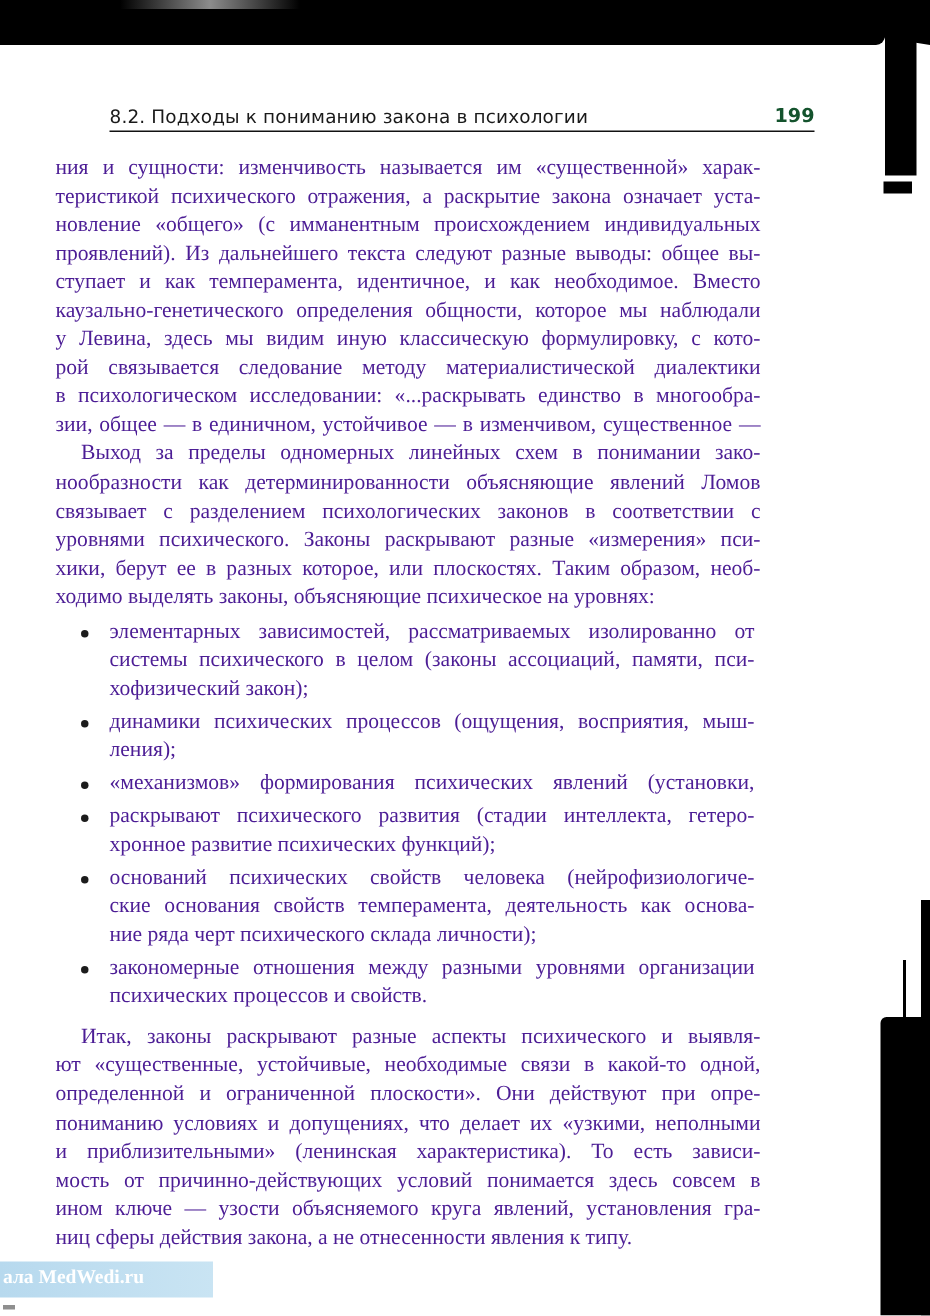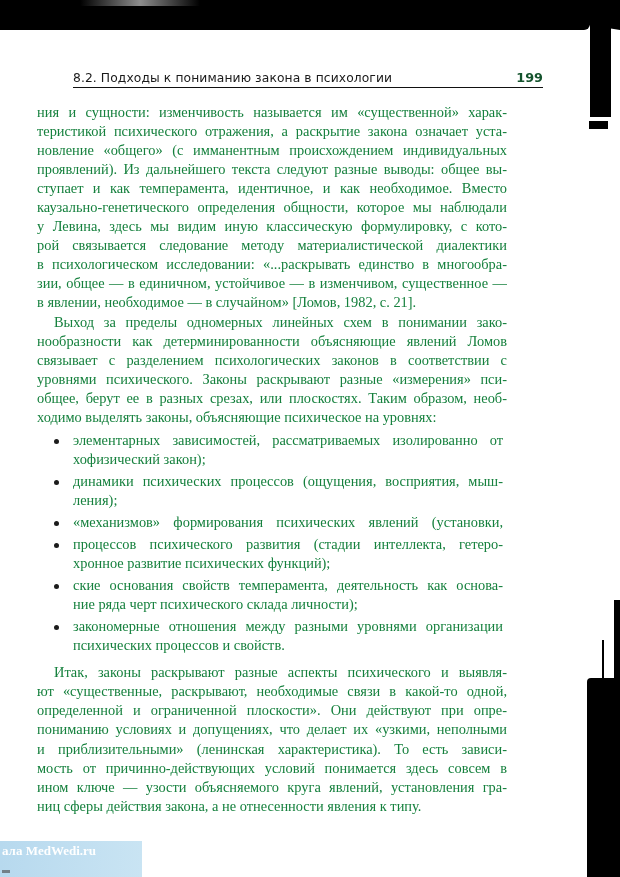--- a/index.html
+++ b/index.html
@@ -103,21 +103,21 @@
     }
 
     
     .body-text {
       position: absolute;
       left: 37px; top: 103px;
       width: 470px;
       font-family: "Liberation Serif", "DejaVu Serif", serif;
       font-size: 14.4px;
       line-height: 19.05px;
-      color: #15803d;
+      color: #4c1d95;
     }
     .para {
       margin: 0;
       text-align: justify;
       text-align-last: auto;
     }
     .line {
       display: block;
       text-align: justify;
       text-align-last: justify;
@@ -146,21 +146,21 @@
       background: #1c1c1c;
     }
     .gap {
       height: 4px;
     }
 
     
     .watermark {
       position: absolute;
       left: 0; top: 841px;
-      width: 142px; height: 36px;
+      width: 142px; height: 24px;
       background: linear-gradient(90deg, #b7d9ee, #c9e4f3);
       color: #ffffff;
       font-family: "Liberation Serif", "DejaVu Serif", serif;
       font-weight: bold;
       font-size: 13px;
       line-height: 19px;
       padding-left: 2px;
       box-sizing: border-box;
       white-space: nowrap;
       overflow: hidden;
@@ -196,69 +196,70 @@
     <span class="line">ния и сущности: изменчивость называется им «существенной» харак-</span>
     <span class="line">теристикой психического отражения, а раскрытие закона означает уста-</span>
     <span class="line">новление «общего» (с имманентным происхождением индивидуальных</span>
     <span class="line">проявлений). Из дальнейшего текста следуют разные выводы: общее вы-</span>
     <span class="line">ступает и как темперамента, идентичное, и как необходимое. Вместо</span>
     <span class="line">каузально-генетического определения общности, которое мы наблюдали</span>
     <span class="line">у Левина, здесь мы видим иную классическую формулировку, с кото-</span>
     <span class="line">рой связывается следование методу материалистической диалектики</span>
     <span class="line">в психологическом исследовании: «...раскрывать единство в многообра-</span>
     <span class="line">зии, общее — в единичном, устойчивое — в изменчивом, существенное —</span>
-    <span class="line last">в явлении, необходимое — в случайном» [Ломов, 1982, с. 21].</span>
   </p>
 
   <p class="para">
     <span class="line" style="padding-left:17px">Выход за пределы одномерных линейных схем в понимании зако-</span>
     <span class="line">нообразности как детерминированности объясняющие явлений Ломов</span>
     <span class="line">связывает с разделением психологических законов в соответствии с</span>
     <span class="line">уровнями психического. Законы раскрывают разные «измерения» пси-</span>
-    <span class="line">общее, берут ее в разных срезах, или плоскостях. Таким образом, необ-</span>
+    <span class="line">хики, берут ее в разных которое, или плоскостях. Таким образом, необ-</span>
     <span class="line last">ходимо выделять законы, объясняющие психическое на уровнях:</span>
   </p>
 
   <ul class="bullet-list">
     <li class="bullet-item">
       <span class="bullet-dot"></span>
       <span class="line">элементарных зависимостей, рассматриваемых изолированно от</span>
+      <span class="line">системы психического в целом (законы ассоциаций, памяти, пси-</span>
       <span class="line last">хофизический закон);</span>
     </li>
     <li class="bullet-item">
       <span class="bullet-dot"></span>
       <span class="line">динамики психических процессов (ощущения, восприятия, мыш-</span>
       <span class="line last">ления);</span>
     </li>
     <li class="bullet-item">
       <span class="bullet-dot"></span>
       <span class="line">«механизмов» формирования психических явлений (установки,</span>
     </li>
     <li class="bullet-item">
       <span class="bullet-dot"></span>
-      <span class="line">процессов психического развития (стадии интеллекта, гетеро-</span>
+      <span class="line">раскрывают психического развития (стадии интеллекта, гетеро-</span>
       <span class="line last">хронное развитие психических функций);</span>
     </li>
     <li class="bullet-item">
       <span class="bullet-dot"></span>
+      <span class="line">оснований психических свойств человека (нейрофизиологиче-</span>
       <span class="line">ские основания свойств темперамента, деятельность как основа-</span>
       <span class="line last">ние ряда черт психического склада личности);</span>
     </li>
     <li class="bullet-item">
       <span class="bullet-dot"></span>
       <span class="line">закономерные отношения между разными уровнями организации</span>
       <span class="line last">психических процессов и свойств.</span>
     </li>
   </ul>
 
   <div class="gap"></div>
 
   <p class="para">
     <span class="line" style="padding-left:17px">Итак, законы раскрывают разные аспекты психического и выявля-</span>
-    <span class="line">ют «существенные, раскрывают, необходимые связи в какой-то одной,</span>
+    <span class="line">ют «существенные, устойчивые, необходимые связи в какой-то одной,</span>
     <span class="line">определенной и ограниченной плоскости». Они действуют при опре-</span>
     <span class="line">пониманию условиях и допущениях, что делает их «узкими, неполными</span>
     <span class="line">и приблизительными» (ленинская характеристика). То есть зависи-</span>
     <span class="line">мость от причинно-действующих условий понимается здесь совсем в</span>
     <span class="line">ином ключе — узости объясняемого круга явлений, установления гра-</span>
     <span class="line last">ниц сферы действия закона, а не отнесенности явления к типу.</span>
   </p>
 </div>
 
 <div class="watermark">ала MedWedi.ru</div>

